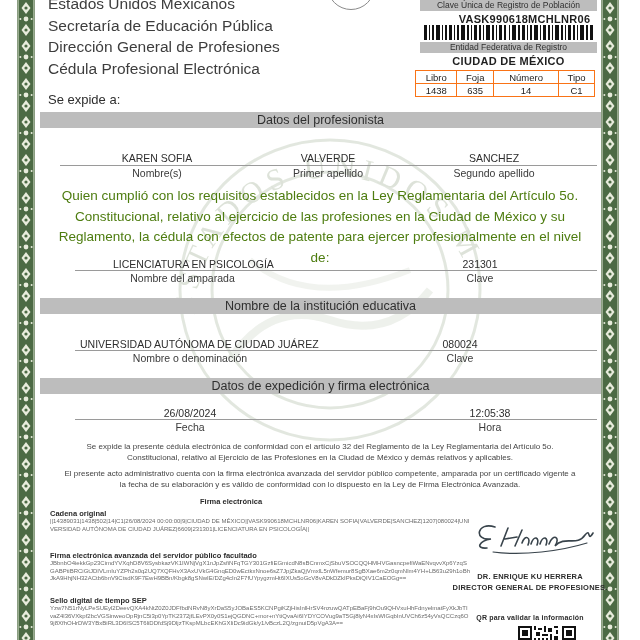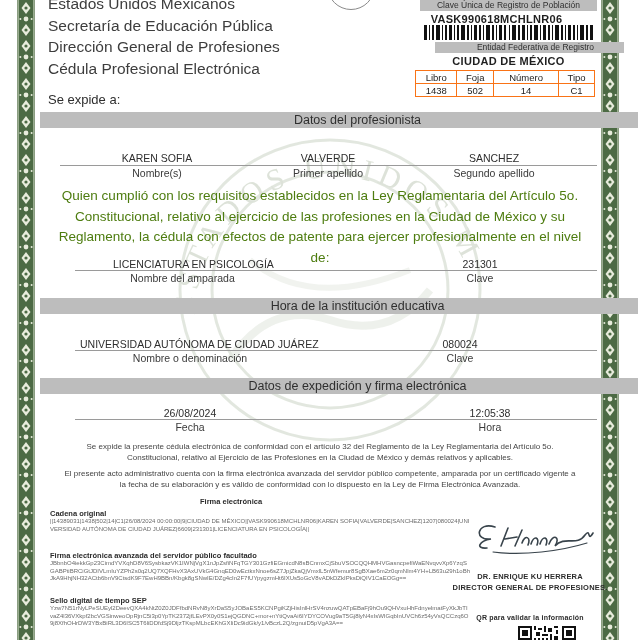--- a/index.html
+++ b/index.html
@@ -1,21 +1,21 @@
 <!DOCTYPE html>
 <html><head>
 <meta charset="utf-8">
 <style>
   html,body{margin:0;padding:0;background:#fff;}
   .page{position:relative;width:640px;height:640px;background:#fff;overflow:hidden;
         font-family:"Liberation Sans",sans-serif;color:#333;}
   .abs{position:absolute;}
   .hdr-line{font-size:15.5px;line-height:21.5px;color:#3d3d3d;}
   .band{background:#bdbdbd;color:#2f2f2f;text-align:center;}
-  .band-lg{font-size:12.5px;line-height:16px;height:16px;padding-left:37px;}
+  .band-lg{font-size:12.5px;line-height:16px;height:16px;}
   .band-sm{font-size:8.5px;line-height:11px;height:11px;}
   .field-val{font-size:10.5px;color:#2e2e2e;text-align:center;white-space:nowrap;}
   .field-lbl{font-size:10.5px;color:#3a3a3a;text-align:center;white-space:nowrap;}
   .uline{border-bottom:1px solid #9a9a9a;}
   .stmt{font-size:13.5px;line-height:20.5px;text-align:center;color:#4d7c0f;}
   .legal{font-size:8px;line-height:11px;text-align:center;color:#444;}
   .tiny-b{font-size:7.5px;font-weight:bold;color:#2b2b2b;}
   .tiny-blob{font-size:6px;line-height:7.5px;color:#6b6b6b;word-break:break-all;}
   .regtable{border-collapse:collapse;width:180px;font-size:9.5px;color:#222;}
   .regtable td{border:1px solid #f97316;text-align:center;height:12px;padding:0;}
@@ -95,21 +95,21 @@
   <div class="abs" style="left:48px;top:-7px;">
     <div class="hdr-line">Estados Unidos Mexicanos</div>
     <div class="hdr-line">Secretaría de Educación Pública</div>
     <div class="hdr-line">Dirección General de Profesiones</div>
     <div class="hdr-line">Cédula Profesional Electrónica</div>
   </div>
 
   <div class="abs" style="left:327px;top:-38px;width:46px;height:46px;border:1.5px solid #8a8a8a;border-radius:50%;"></div>
 
   <div class="abs band band-sm" style="left:420px;top:0;width:177px;">Clave Única de Registro de Población</div>
-  <div class="abs curp-big" style="left:408px;top:13px;width:177px;">VASK990618MCHLNR06</div>
+  <div class="abs curp-big" style="left:436px;top:13px;width:177px;">VASK990618MCHLNR06</div>
 
   <div class="abs" style="left:424px;top:25px;width:170px;height:15px;">
     <svg width="170" height="15" viewBox="0 0 170 15" preserveAspectRatio="none">
       <g fill="#111">
         <rect x="0" width="3" height="15"></rect>
           <rect x="5" width="1" height="15"></rect>
           <rect x="8" width="2" height="15"></rect>
         <rect x="12" width="4" height="15"></rect>
           <rect x="18" width="1" height="15"></rect>
           <rect x="21" width="2" height="15"></rect>
@@ -144,34 +144,34 @@
           <rect x="144" width="3" height="15"></rect>
           <rect x="149" width="2" height="15"></rect>
         <rect x="153" width="1" height="15"></rect>
           <rect x="156" width="4" height="15"></rect>
           <rect x="162" width="2" height="15"></rect>
         <rect x="166" width="3" height="15"></rect>
       </g>
     </svg>
   </div>
 
-  <div class="abs band band-sm" style="left:435px;top:42px;width:177px;padding-left:12px;">Entidad Federativa de Registro</div>
+  <div class="abs band band-sm" style="left:420px;top:42px;width:177px;">Entidad Federativa de Registro</div>
   <div class="abs curp-big" style="left:420px;top:55px;width:177px;">CIUDAD DE MÉXICO</div>
 
   <table class="abs regtable" style="left:415px;top:70px;">
     <tbody>
         <tr>
       <td>Libro</td>
       <td>Foja</td>
       <td>Número</td>
       <td>Tipo</td>
     </tr>
     <tr>
       <td>1438</td>
-      <td>502</td>
+      <td>635</td>
       <td>14</td>
       <td>C1</td>
     </tr>
   </tbody>
     </table>
 
   <div class="abs" style="left:48px;top:92px;font-size:13px;color:#2e2e2e;">Se expide a:</div>
 
   <div class="abs band band-lg" style="left:40px;top:112px;width:561px;">Datos del profesionista</div>
 
@@ -184,21 +184,21 @@
   <div class="abs field-lbl" style="left:424px;top:167px;width:140px;">Segundo apellido</div>
 
   <div class="abs stmt" style="left:58px;top:186px;width:524px;">Quien cumplió con los requisitos establecidos en la Ley Reglamentaria del Artículo 5o. Constitucional, relativo al ejercicio de las profesiones en la Ciudad de México y su Reglamento, la cédula con efectos de patente para ejercer profesionalmente en el nivel de:</div>
 
   <div class="abs uline" style="left:75px;top:255px;width:522px;height:15px;"></div>
   <div class="abs field-val" style="left:113px;top:258px;text-align:left;">LICENCIATURA EN PSICOLOGÍA</div>
   <div class="abs field-val" style="left:425px;top:258px;width:110px;">231301</div>
   <div class="abs field-lbl" style="left:110px;top:272px;width:145px;">Nombre del amparada</div>
   <div class="abs field-lbl" style="left:425px;top:272px;width:110px;">Clave</div>
 
-  <div class="abs band band-lg" style="left:40px;top:298px;width:561px;">Hora de la institución educativa</div>
+  <div class="abs band band-lg" style="left:40px;top:298px;width:561px;">Nombre de la institución educativa</div>
 
   <div class="abs uline" style="left:75px;top:335px;width:522px;height:15px;"></div>
   <div class="abs field-val" style="left:80px;top:338px;text-align:left;">UNIVERSIDAD AUTÓNOMA DE CIUDAD JUÁREZ</div>
   <div class="abs field-val" style="left:405px;top:338px;width:110px;">080024</div>
   <div class="abs field-lbl" style="left:110px;top:352px;width:160px;">Nombre o denominación</div>
   <div class="abs field-lbl" style="left:405px;top:352px;width:110px;">Clave</div>
 
   <div class="abs band band-lg" style="left:40px;top:378px;width:561px;">Datos de expedición y firma electrónica</div>
 
   <div class="abs uline" style="left:75px;top:404px;width:522px;height:15px;"></div>

